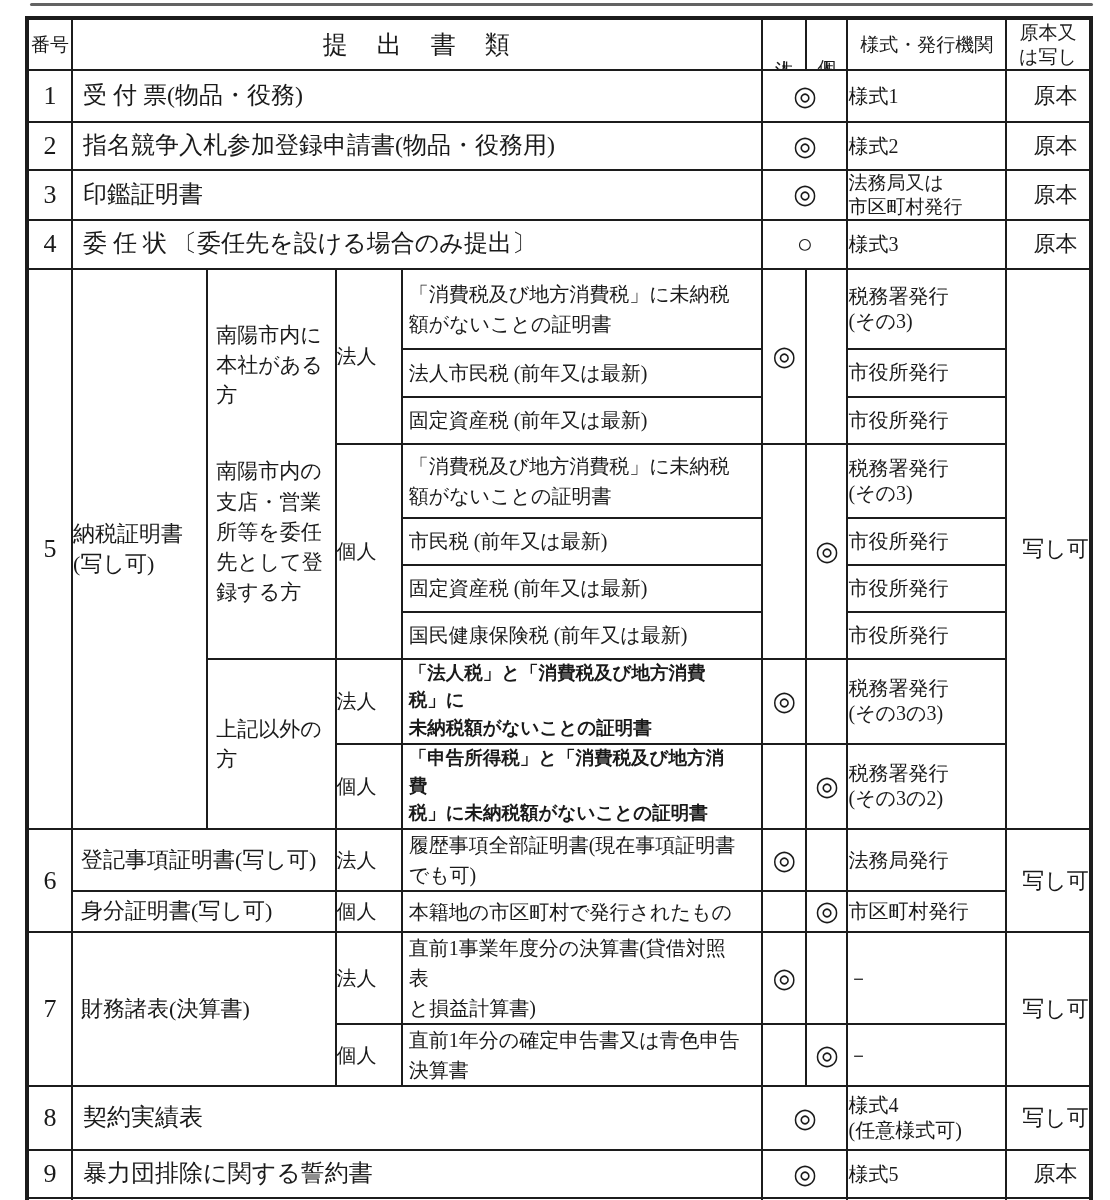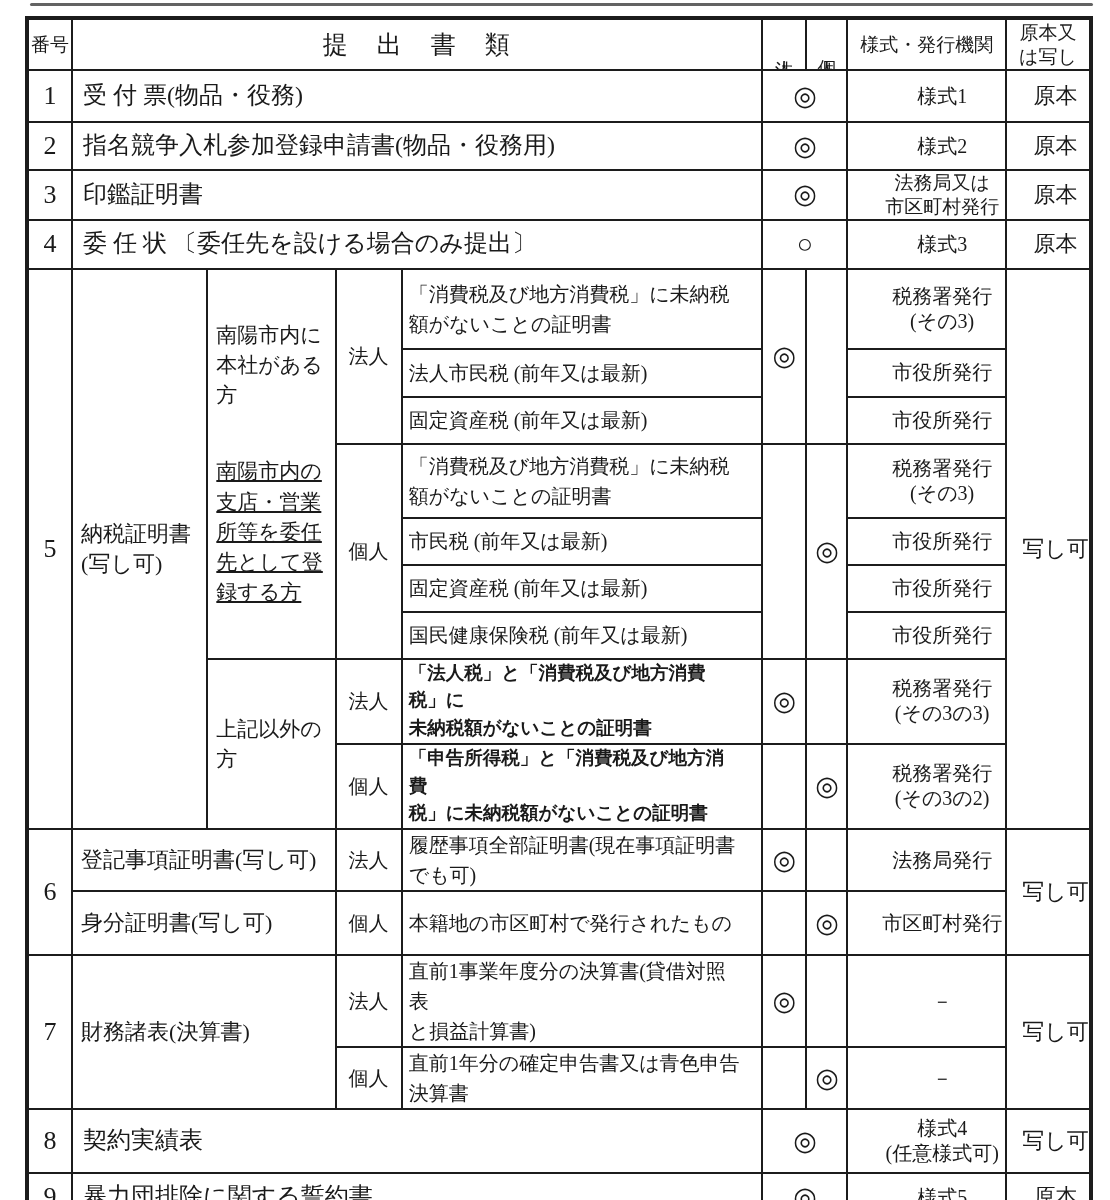--- a/index.html
+++ b/index.html
@@ -29,28 +29,28 @@
     white-space:pre-line;
     overflow:hidden;
     font-weight:normal;
   }
   th{font-size:19px;text-align:center;line-height:1.25;}
   .h-docs{font-size:25px;letter-spacing:2px;}
   .vwrap{writing-mode:vertical-rl;text-orientation:upright;margin:0 auto;line-height:1.05;font-size:19px;}
   .num{text-align:center;font-size:26px;}
   .title{text-align:left;padding-left:10px;font-size:24px;line-height:1.3;}
   .title-sm{text-align:left;padding-left:8px;font-size:22px;line-height:1.3;}
-  .title5{text-align:left;padding-left:8px;font-size:22px;line-height:1.35;}
+  .title5{text-align:left;font-size:22px;line-height:1.35;}
   .loc{text-align:left;padding-left:8px;font-size:21px;line-height:1.43;vertical-align:middle;}
-  .loc .loc-branch{margin-top:16px;text-decoration:underline;}
-  .type{text-align:center;font-size:20px;}
+  .loc .loc-branch{margin-top:16px;}
+  .type{font-size:20px;}
   .desc{text-align:left;padding-left:6px;padding-right:20px;font-size:20px;line-height:1.5;}
   .desc-sm{font-size:18.5px;font-weight:bold;}
   .mark{text-align:center;font-size:27px;line-height:1;}
-  .issuer{text-align:center;font-size:20px;line-height:1.25;padding-left:31px;}
+  .issuer{text-align:left;font-size:20px;line-height:1.25;}
   .orig{text-align:center;font-size:22px;padding-left:15px;}
 </style>
 </head>
 <body>
 
 <div class="page">
   <div class="artifact-line"></div>
 
   <table class="doc">
     <colgroup>
@@ -186,21 +186,21 @@
       <td class="num" rowspan="2">6</td>
       <td colspan="2" class="title-sm">登記事項証明書(写し可)</td>
       <td class="type">法人</td>
       <td class="desc">履歴事項全部証明書(現在事項証明書
 でも可)</td>
       <td class="mark">◎</td>
       <td class="mark"></td>
       <td class="issuer">法務局発行</td>
       <td class="orig" rowspan="2">写し可</td>
     </tr>
-    <tr style="height:64px">
+    <tr style="height:41px">
       <td colspan="2" class="title-sm">身分証明書(写し可)</td>
       <td class="type">個人</td>
       <td class="desc">本籍地の市区町村で発行されたもの</td>
       <td class="mark"></td>
       <td class="mark">◎</td>
       <td class="issuer">市区町村発行</td>
     </tr>
 
     <tr style="height:50px">
       <td class="num" rowspan="2">7</td>

